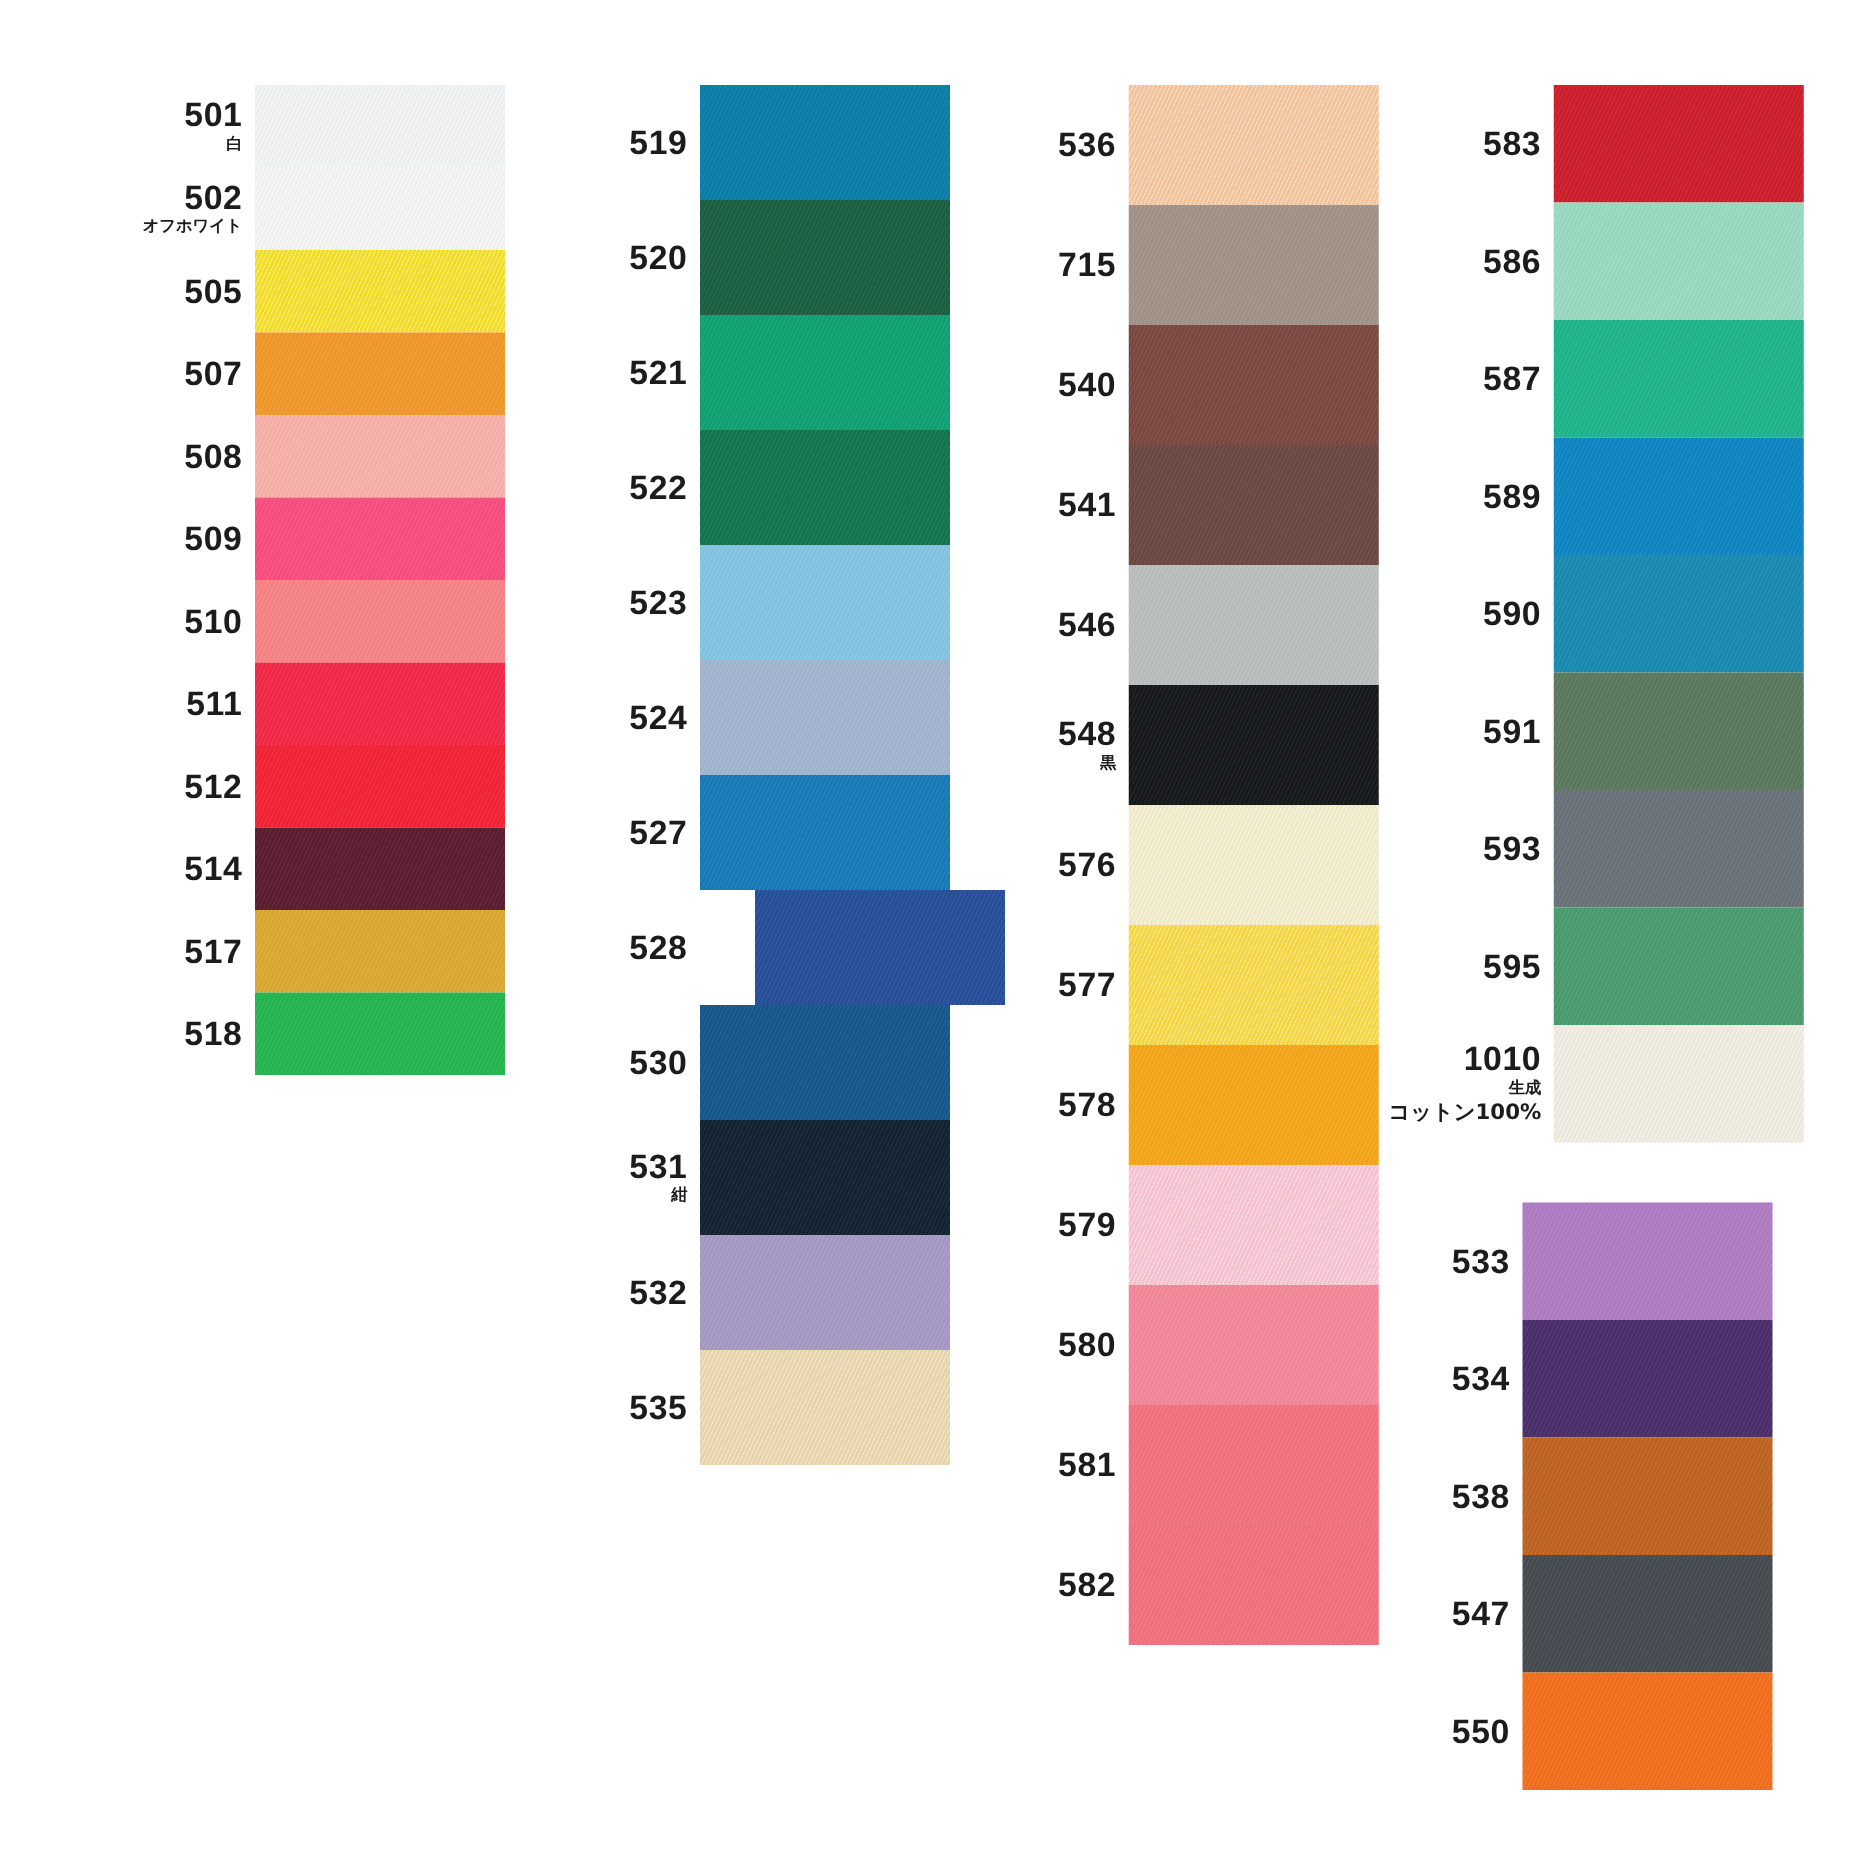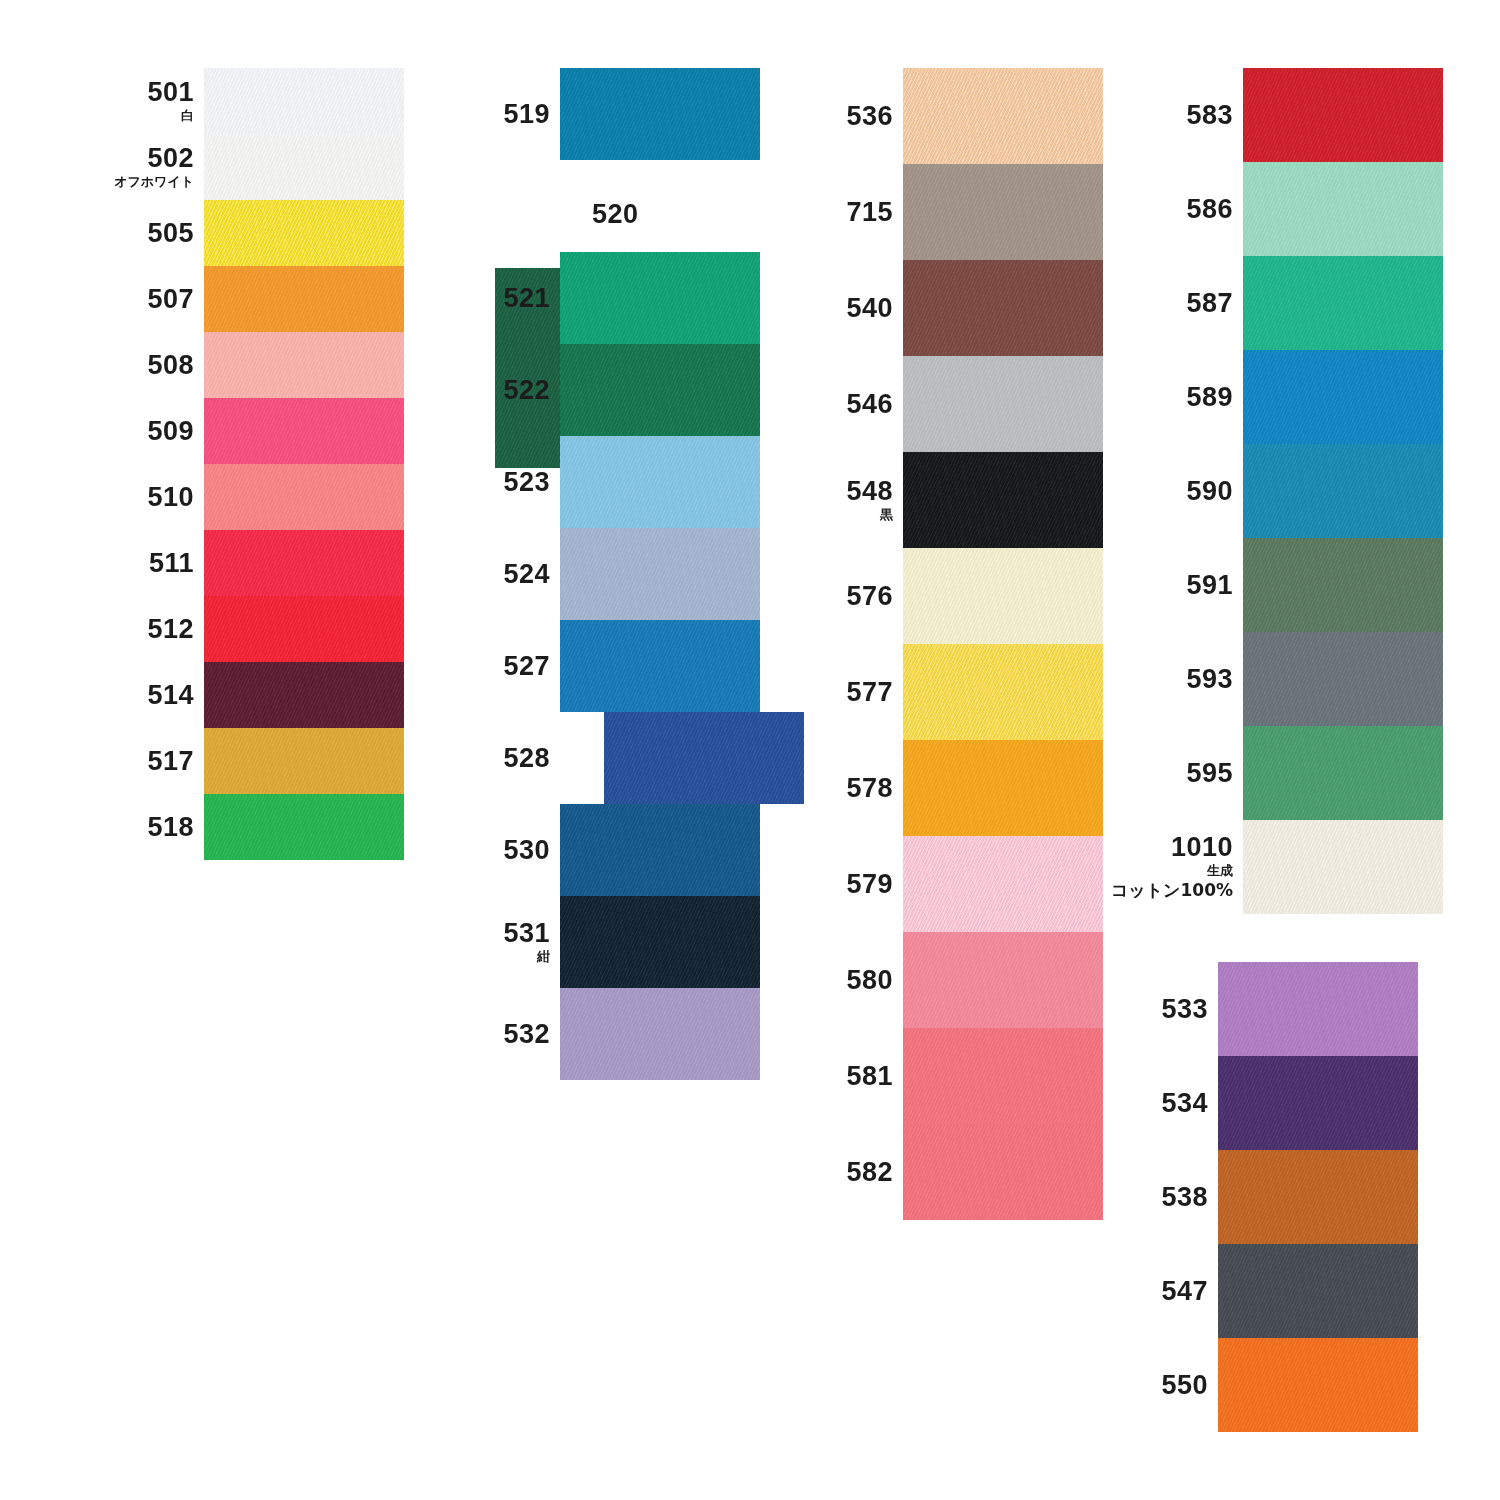--- a/index.html
+++ b/index.html
@@ -169,21 +169,21 @@
         <div class="chip" title="518" style="background: rgb(36, 183, 79); width: 200px; flex: 0 0 200px;"></div>
       </div>
     </div>
     <div class="column" style="left: 452px; top: 68px; width: 285px;">
       <div class="swatch-row" style="height: 92px; align-items: center;">
         <div class="label-box">
           <div class="code">519</div>
         </div>
         <div class="chip" title="519" style="background: rgb(10, 127, 170); width: 200px; flex: 0 0 200px;"></div>
       </div>
-      <div class="swatch-row" style="height: 92px; flex-direction: column;">
+      <div class="swatch-row" style="height: 92px;">
         <div class="label-box">
           <div class="code">520</div>
         </div>
         <div class="chip" title="520" style="background: rgb(27, 96, 66); width: 200px; flex: 0 0 200px;"></div>
       </div>
       <div class="swatch-row" style="height: 92px;">
         <div class="label-box">
           <div class="code">521</div>
         </div>
         <div class="chip" title="521" style="background: rgb(16, 163, 116); width: 200px; flex: 0 0 200px;"></div>
@@ -230,39 +230,51 @@
           <div class="sub">紺</div>
         </div>
         <div class="chip" title="531" style="background: rgb(19, 35, 49); width: 200px; flex: 0 0 200px;"></div>
       </div>
       <div class="swatch-row" style="height: 92px;">
         <div class="label-box">
           <div class="code">532</div>
         </div>
         <div class="chip" title="532" style="background: rgb(168, 154, 200); width: 200px; flex: 0 0 200px;"></div>
       </div>
+      <div class="swatch-row" style="height: 92px;">
+        <div class="label-box">
+          <div class="code">535</div>
+        </div>
+        <div class="chip pale" title="535" style="background: rgb(236, 215, 174); width: 200px; flex: 0 0 200px;"></div>
+      </div>
     </div>
     <div class="column" style="left: 795px; top: 68px; width: 285px;">
       <div class="swatch-row" style="height: 96px;">
         <div class="label-box">
           <div class="code">536</div>
         </div>
         <div class="chip pale" title="536" style="background: rgb(246, 199, 158); width: 200px; flex: 0 0 200px;"></div>
       </div>
       <div class="swatch-row" style="height: 96px;">
         <div class="label-box">
           <div class="code">715</div>
         </div>
         <div class="chip" title="537" style="background: rgb(164, 148, 138); width: 200px; flex: 0 0 200px;"></div>
       </div>
       <div class="swatch-row" style="height: 96px;">
         <div class="label-box">
           <div class="code">540</div>
         </div>
         <div class="chip" title="540" style="background: rgb(123, 74, 66); width: 200px; flex: 0 0 200px;"></div>
+      </div>
+      <div class="swatch-row" style="height: 96px;">
+        <div class="label-box">
+          <div class="code">541</div>
+        </div>
+        <div class="chip" title="541" style="background: rgb(109, 73, 66); width: 200px; flex: 0 0 200px;"></div>
       </div>
       <div class="swatch-row" style="height: 96px;">
         <div class="label-box">
           <div class="code">546</div>
         </div>
         <div class="chip" title="546" style="background: rgb(188, 191, 192); width: 200px; flex: 0 0 200px;"></div>
       </div>
       <div class="swatch-row" style="height: 96px;">
         <div class="label-box">
           <div class="code">548</div>

